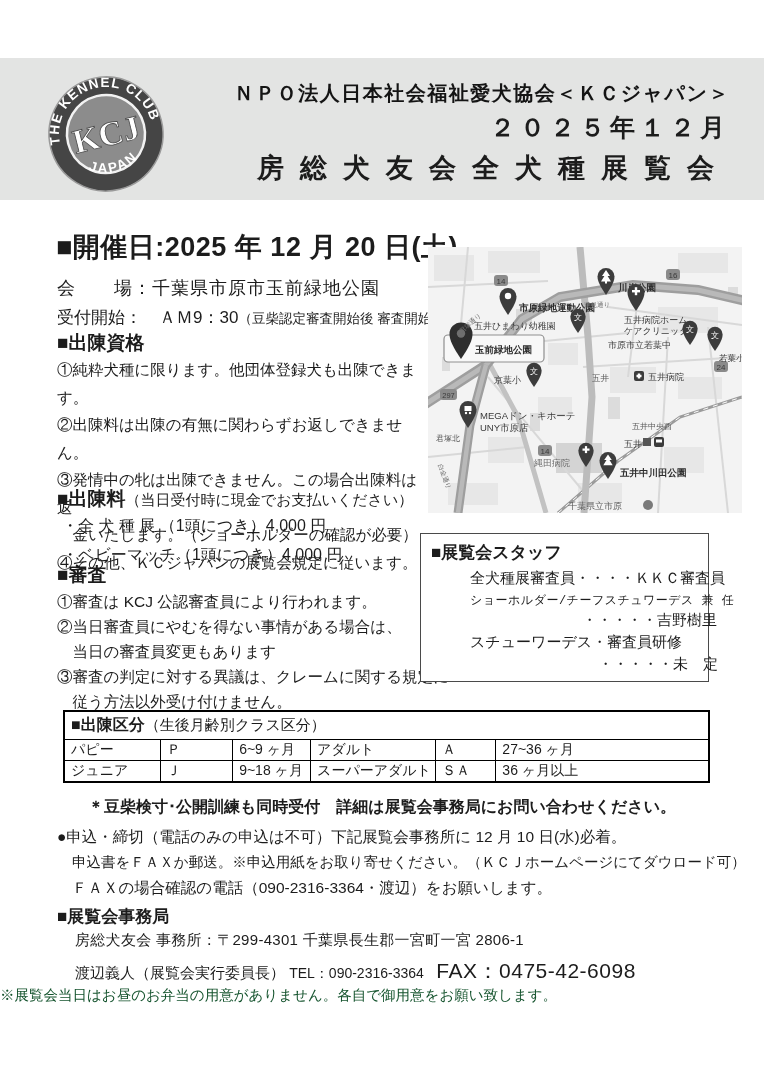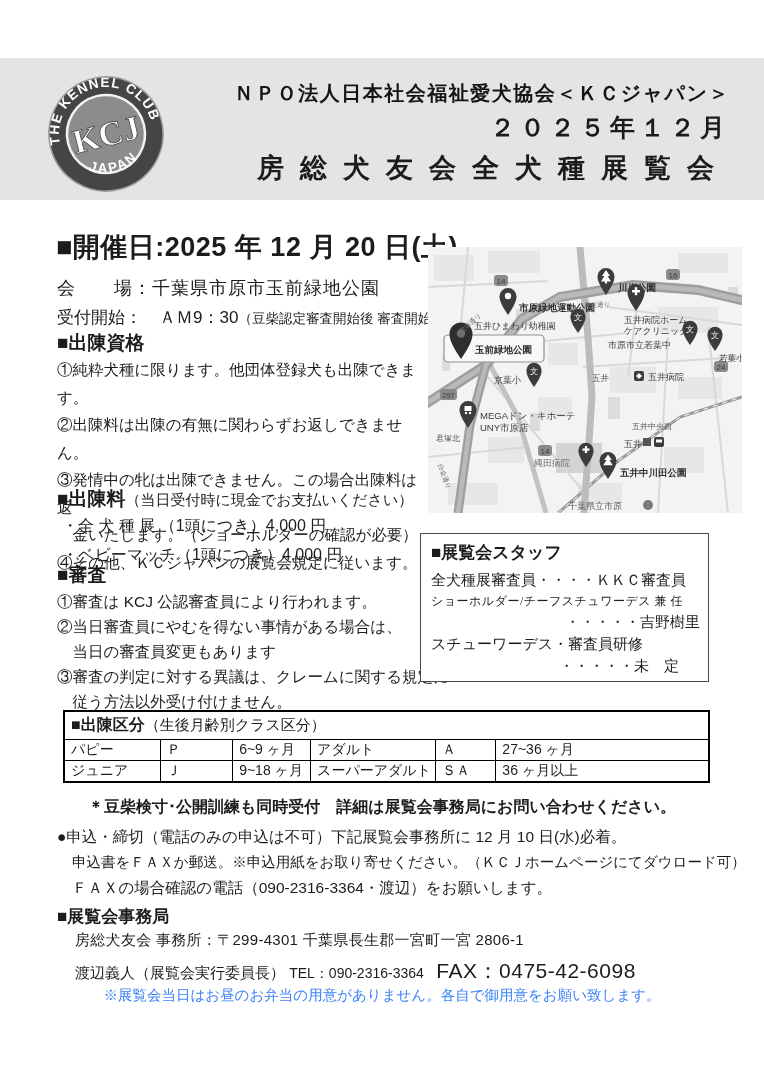--- a/index.html
+++ b/index.html
@@ -33,42 +33,42 @@
   .h-judge { left:57px; top:562px; }
   .judge-list { left:57px; top:589px; width:400px; font-size:15.5px; line-height:25px; }
 
   
   .map-box { left:428px; top:247px; width:314px; height:266px; background:#ec4899; }
   .map-box svg { display:block; }
 
   
   .staff-box { left:420px; top:533px; width:289px; height:149px; border:1px solid #4a4a4a; background:#fff; padding:7px 8px 0 10px; }
   .staff-h { font-size:17px; font-weight:bold; margin-bottom:5px; }
-  .staff-line { font-family:Liberation Serif, serif; font-size:15px; line-height:22px; white-space:nowrap; }
+  .staff-line { font-family:Liberation Mono, monospace; font-size:15px; line-height:22px; white-space:nowrap;margin-left:39px; }
   .staff-line.sm { font-size:12px; line-height:20px; letter-spacing:0.5px; }
   .staff-line.ind1 { padding-left:112px;text-align:right; }
   .staff-line.ind2 { padding-left:128px; }
 
   
   .class-table { left:63px; top:710px; width:647px; border-collapse:collapse; border:2px solid #000; }
   .class-table td { border:1px solid #000; font-size:14px; padding:1px 4px 1px 6px; height:19px; white-space:nowrap; }
   .class-table .cap { font-size:15px; padding:3px 4px 3px 6px; }
   .class-table .cap b { font-size:16px; }
 
   
   .note-mame { left:0; top:797px; width:764px; text-align:center; font-size:16px; font-weight:bold; }
   .apply-block { left:57px; top:824px; width:670px; font-size:15.5px; line-height:25.5px; white-space:nowrap; }
   .apply-block .l2 { font-size:14.5px; padding-left:15px; }
   .apply-block .l3 { padding-left:15px; }
   .office-h { left:57px; top:905px; font-size:17px; font-weight:bold; }
   .office-addr { left:75px; top:931px; font-size:15px; letter-spacing:0.3px; }
   .office-contact { left:75px; top:957px; font-size:15px; white-space:nowrap; }
   .office-contact .tel { font-size:14px; }
   .office-contact .fax { font-size:21px; letter-spacing:0.5px; }
-  .footer-note { left:0; top:986px; width:764px; text-align:center; font-size:14.5px; color:#3b82f6; }
+  .footer-note { left:0; top:986px; width:764px; font-size:14.5px; color:#14532d; }
 
   
   .mt { font-family:"Liberation Sans",sans-serif; fill:#3a3a3a; }
   .mt.b { font-weight:bold; fill:#2e2e2e; }
   .mt.dim { fill:#6e6e6e; }
   .mt.area { fill:#5a5a5a; }
 </style>
 </head>
 <body>
 

